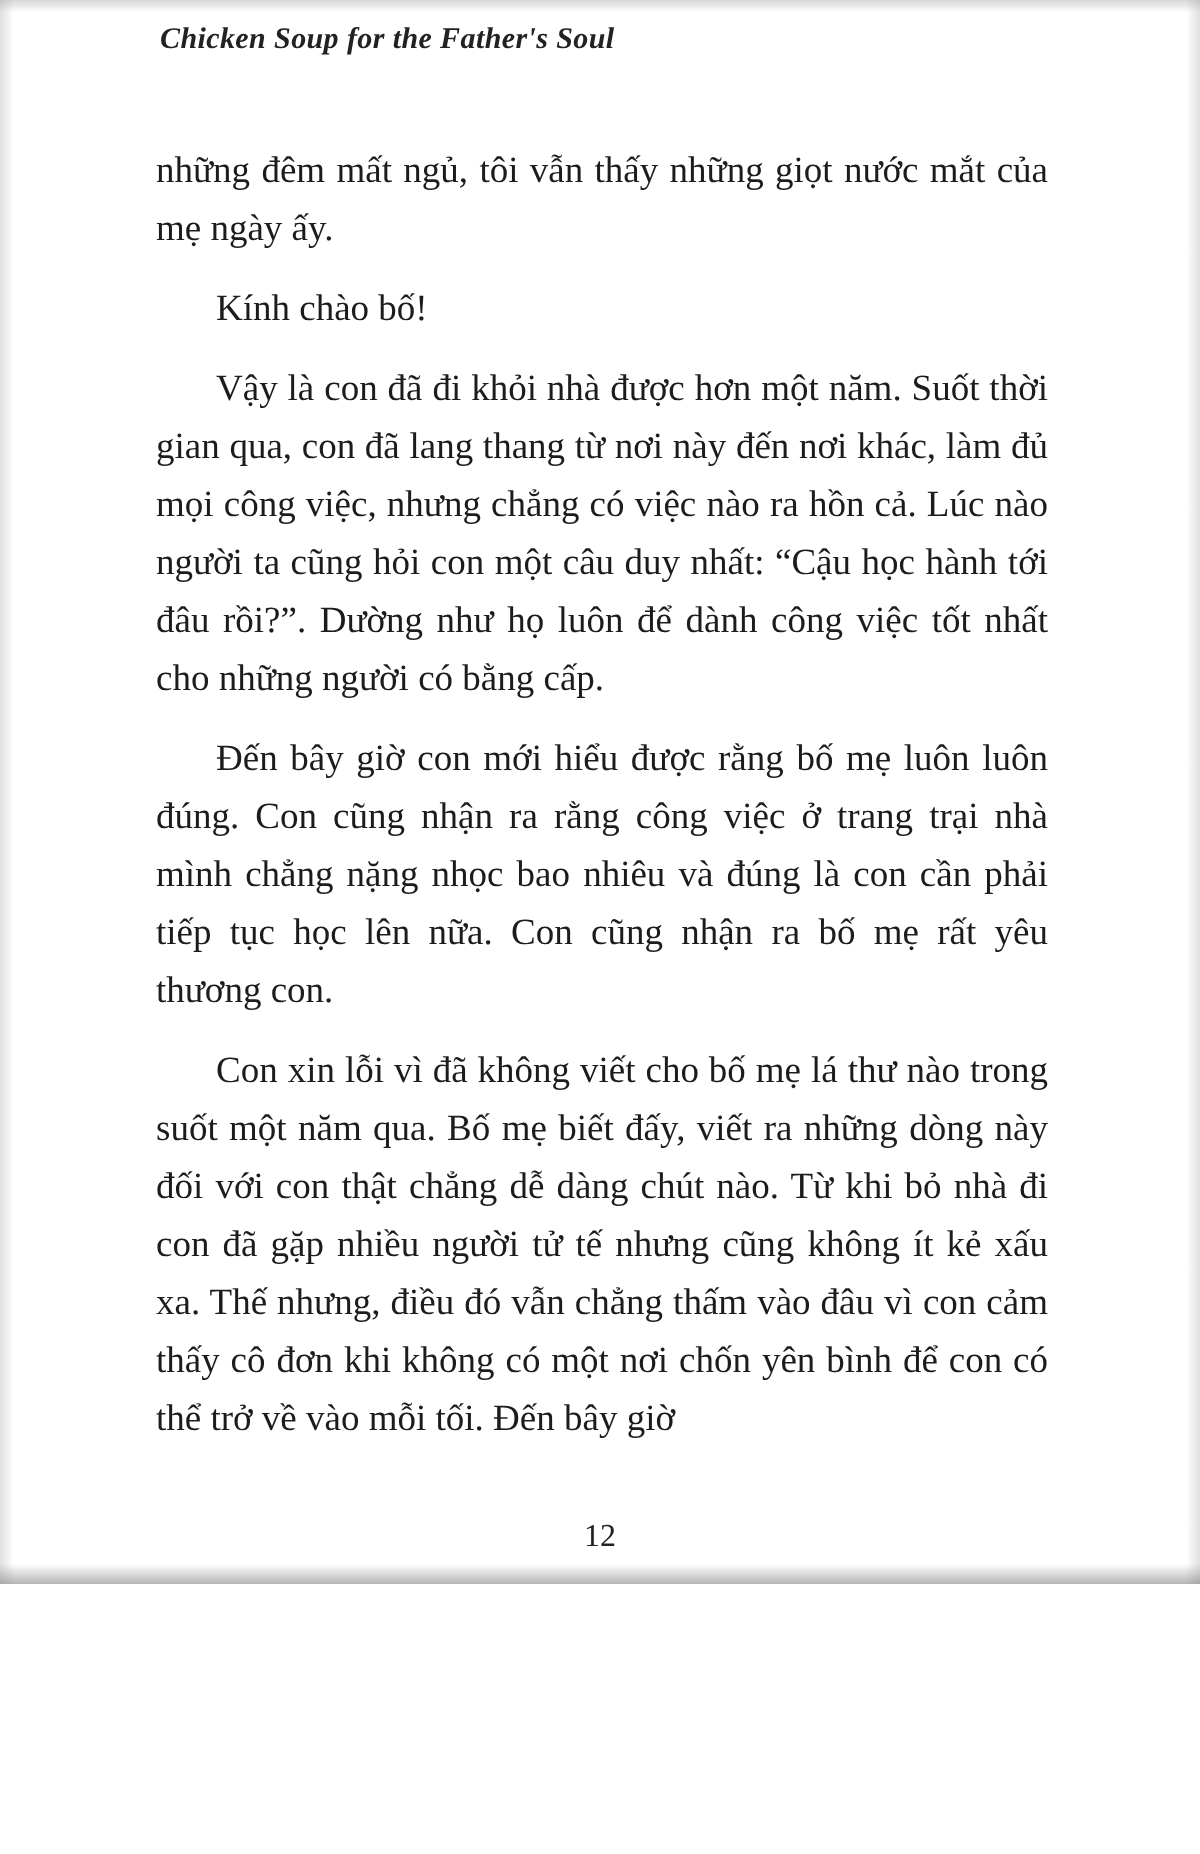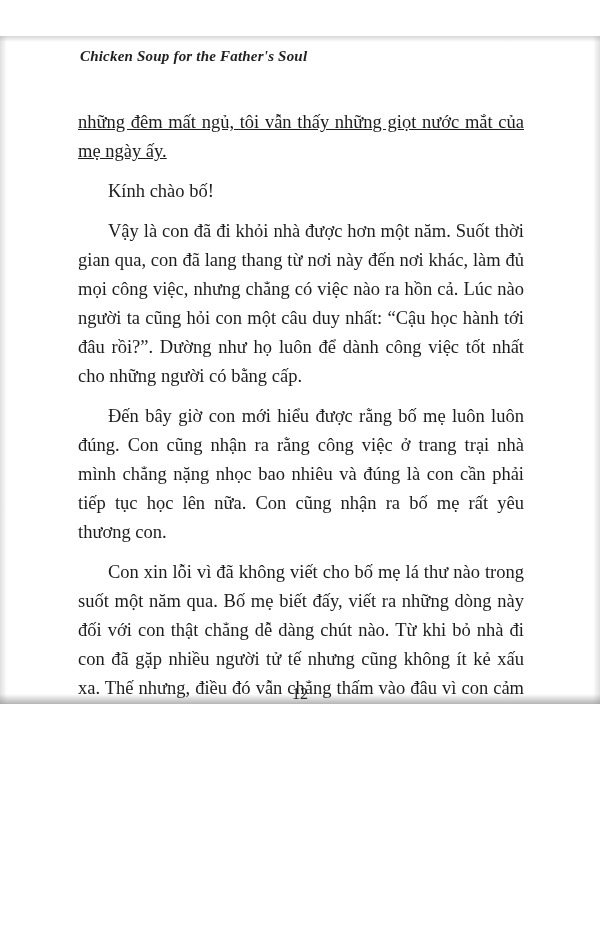--- a/index.html
+++ b/index.html
@@ -3,26 +3,25 @@
 <meta charset="utf-8">
 <style>
   html, body {
     margin: 0;
     padding: 0;
     background: #ffffff;
   }
   .page {
     position: relative;
     width: 600px;
-    height: 668px;
+    height: 792px;
     background: #ffffff;
     overflow: hidden;
     font-family: "Liberation Serif", "DejaVu Serif", serif;
     color: #1c1c1c;
-    margin-top: 36px;
   }
   
   .edge-top {
     position: absolute; top: 0; left: 0; width: 100%; height: 6px;
     background: linear-gradient(to bottom, rgba(140,140,140,0.35), rgba(255,255,255,0));
     pointer-events: none;
   }
   .edge-left {
     position: absolute; top: 0; left: 0; width: 7px; height: 100%;
     background: linear-gradient(to right, rgba(150,150,150,0.30), rgba(255,255,255,0));
@@ -54,21 +53,21 @@
     left: 78px;
     width: 446px;
     font-size: 18.5px;
     line-height: 29px;
     text-align: justify;
   }
   .para {
     margin: 0 0 11px 0;
     text-indent: 30px;
   }
-  .para.no-indent { text-indent: 0; text-decoration: underline; }
+  .para.no-indent { text-indent: 0; }
   .para.italic { }
   .watermark {
     position: absolute;
     left: 0;
     width: 100%;
     text-align: center;
     pointer-events: none;
     z-index: 5;
   }
   .watermark-main {
@@ -81,21 +80,21 @@
   }
   .watermark-sub {
     top: 866px;
     font-size: 22px;
     color: rgba(145, 145, 145, 0.65);
     letter-spacing: 1px;
     font-family: "Liberation Sans", "DejaVu Sans", sans-serif;
   }
   .page-number {
     position: absolute;
-    bottom: 1px;
+    bottom: 14px;
     left: 0;
     width: 100%;
     text-align: center;
     font-size: 16px;
     color: #222;
   }
 </style>
 </head>
 <body>
 

